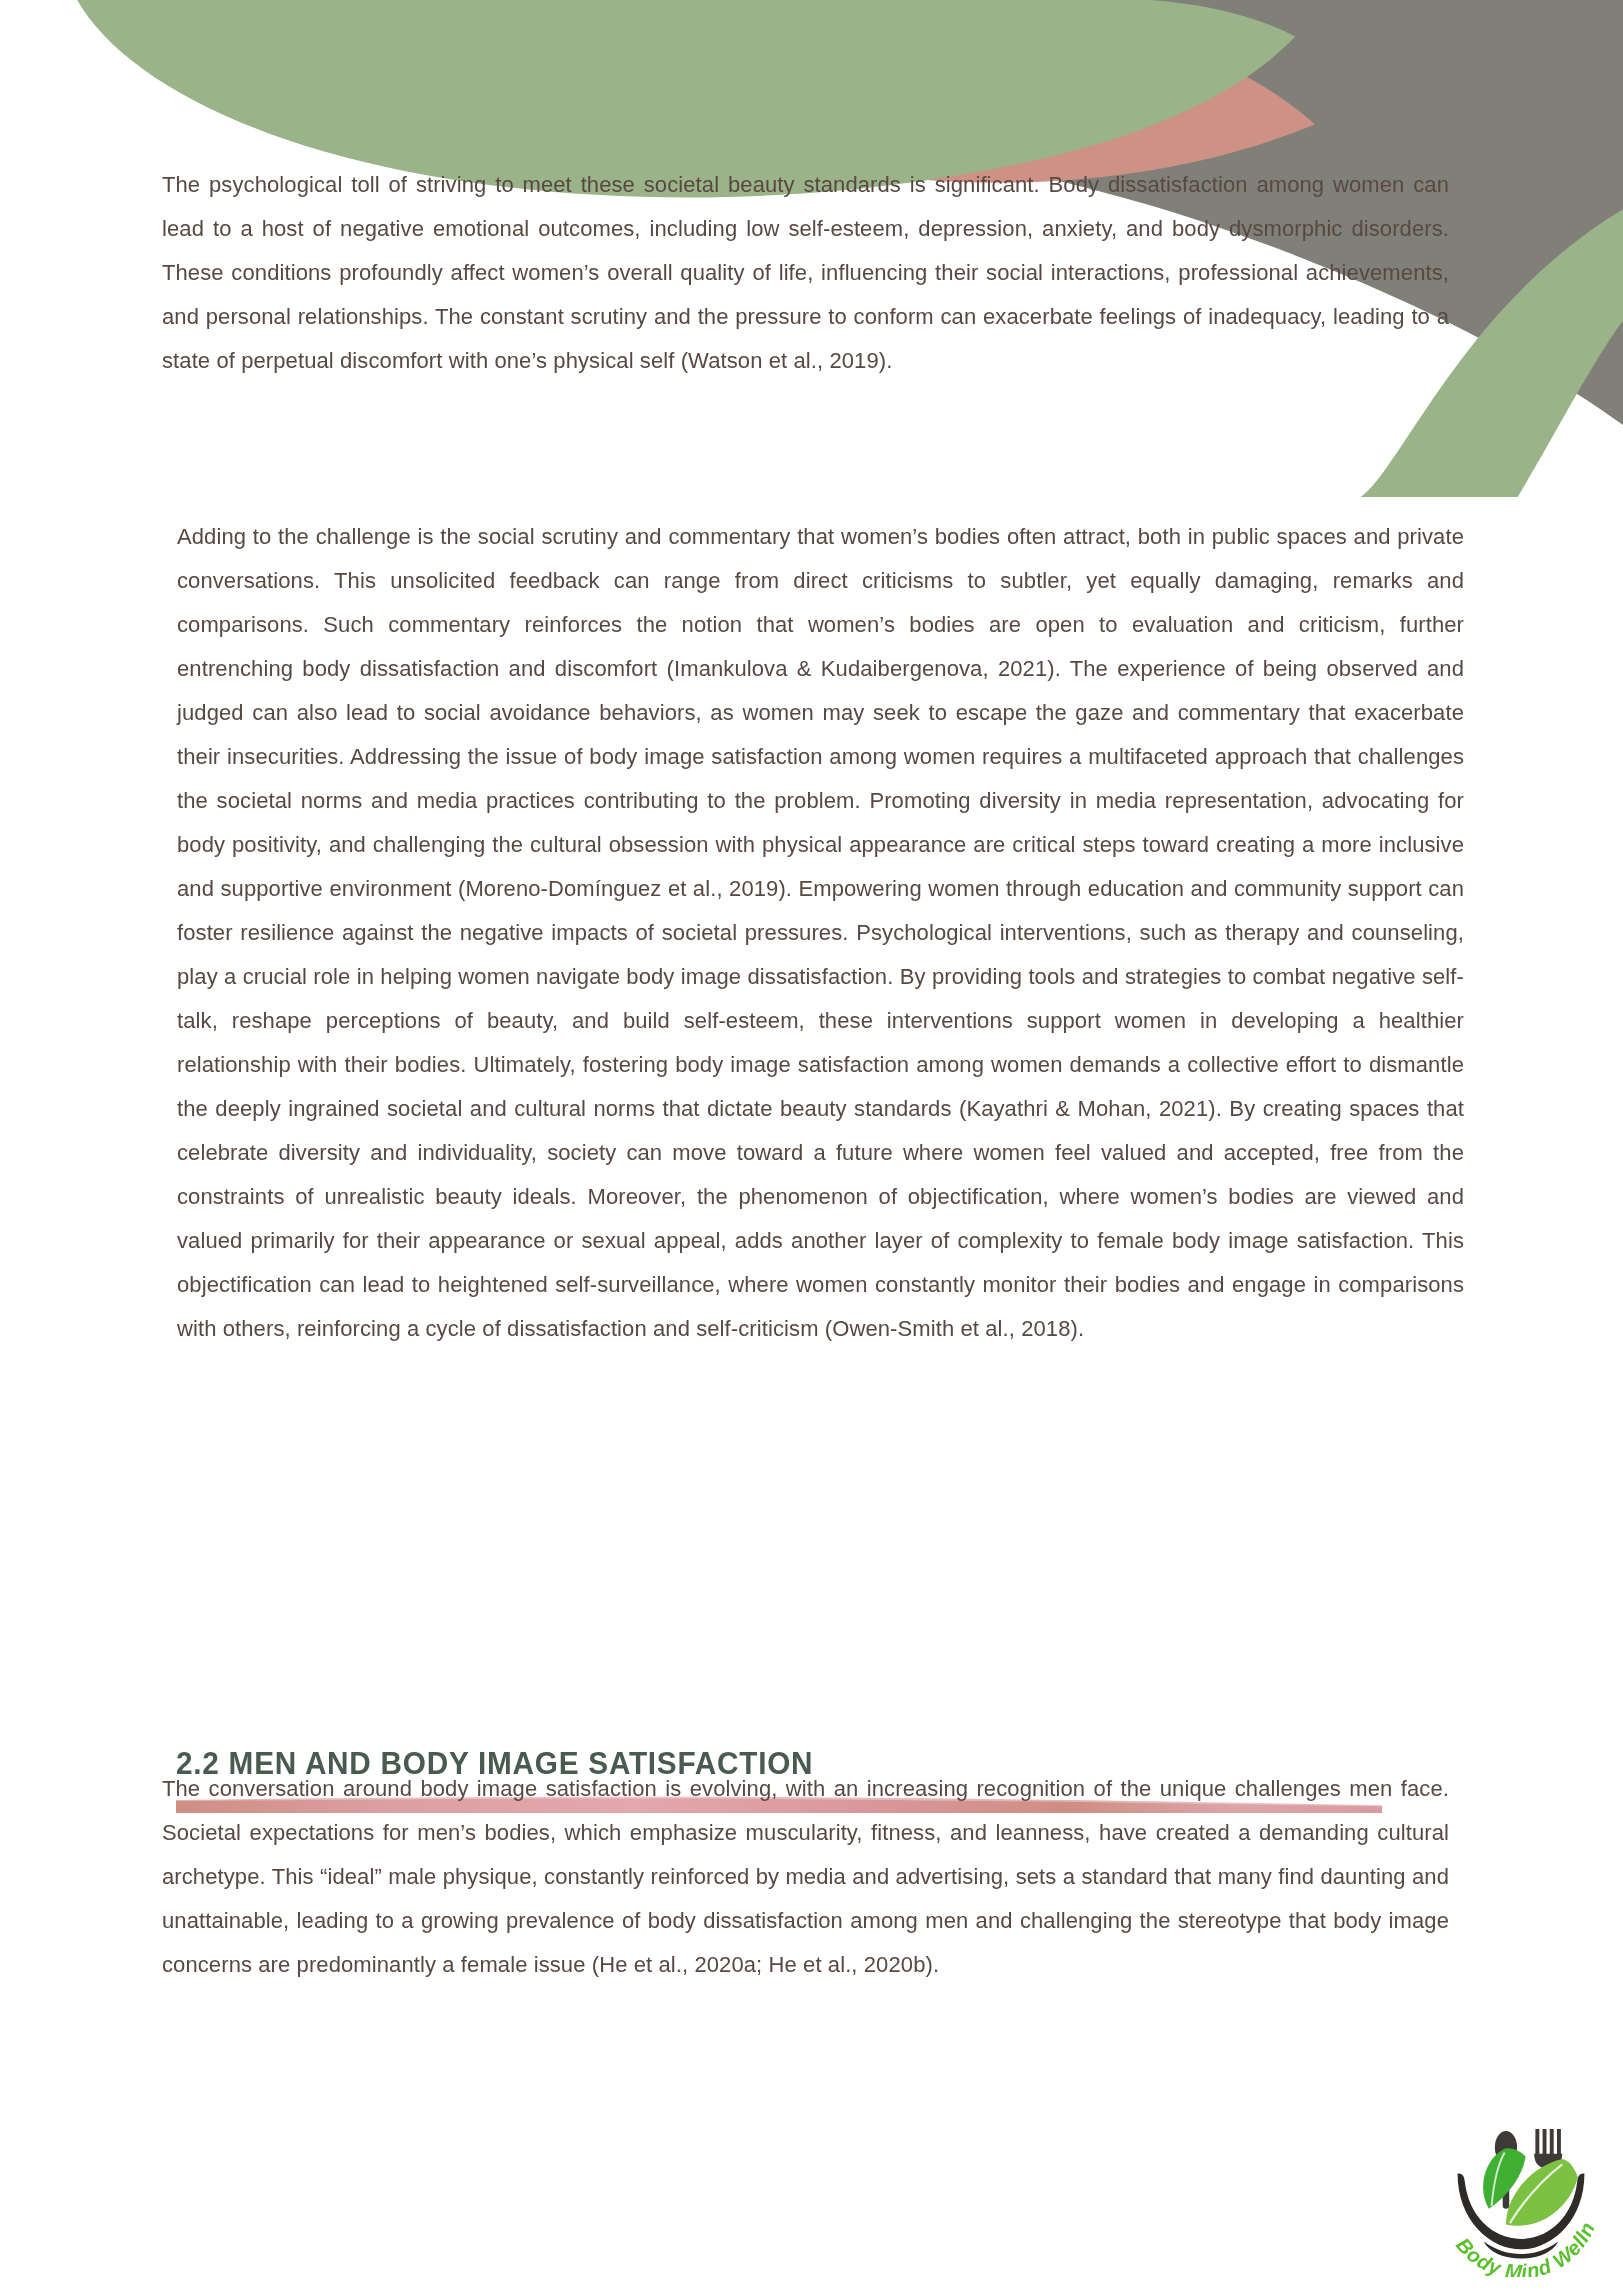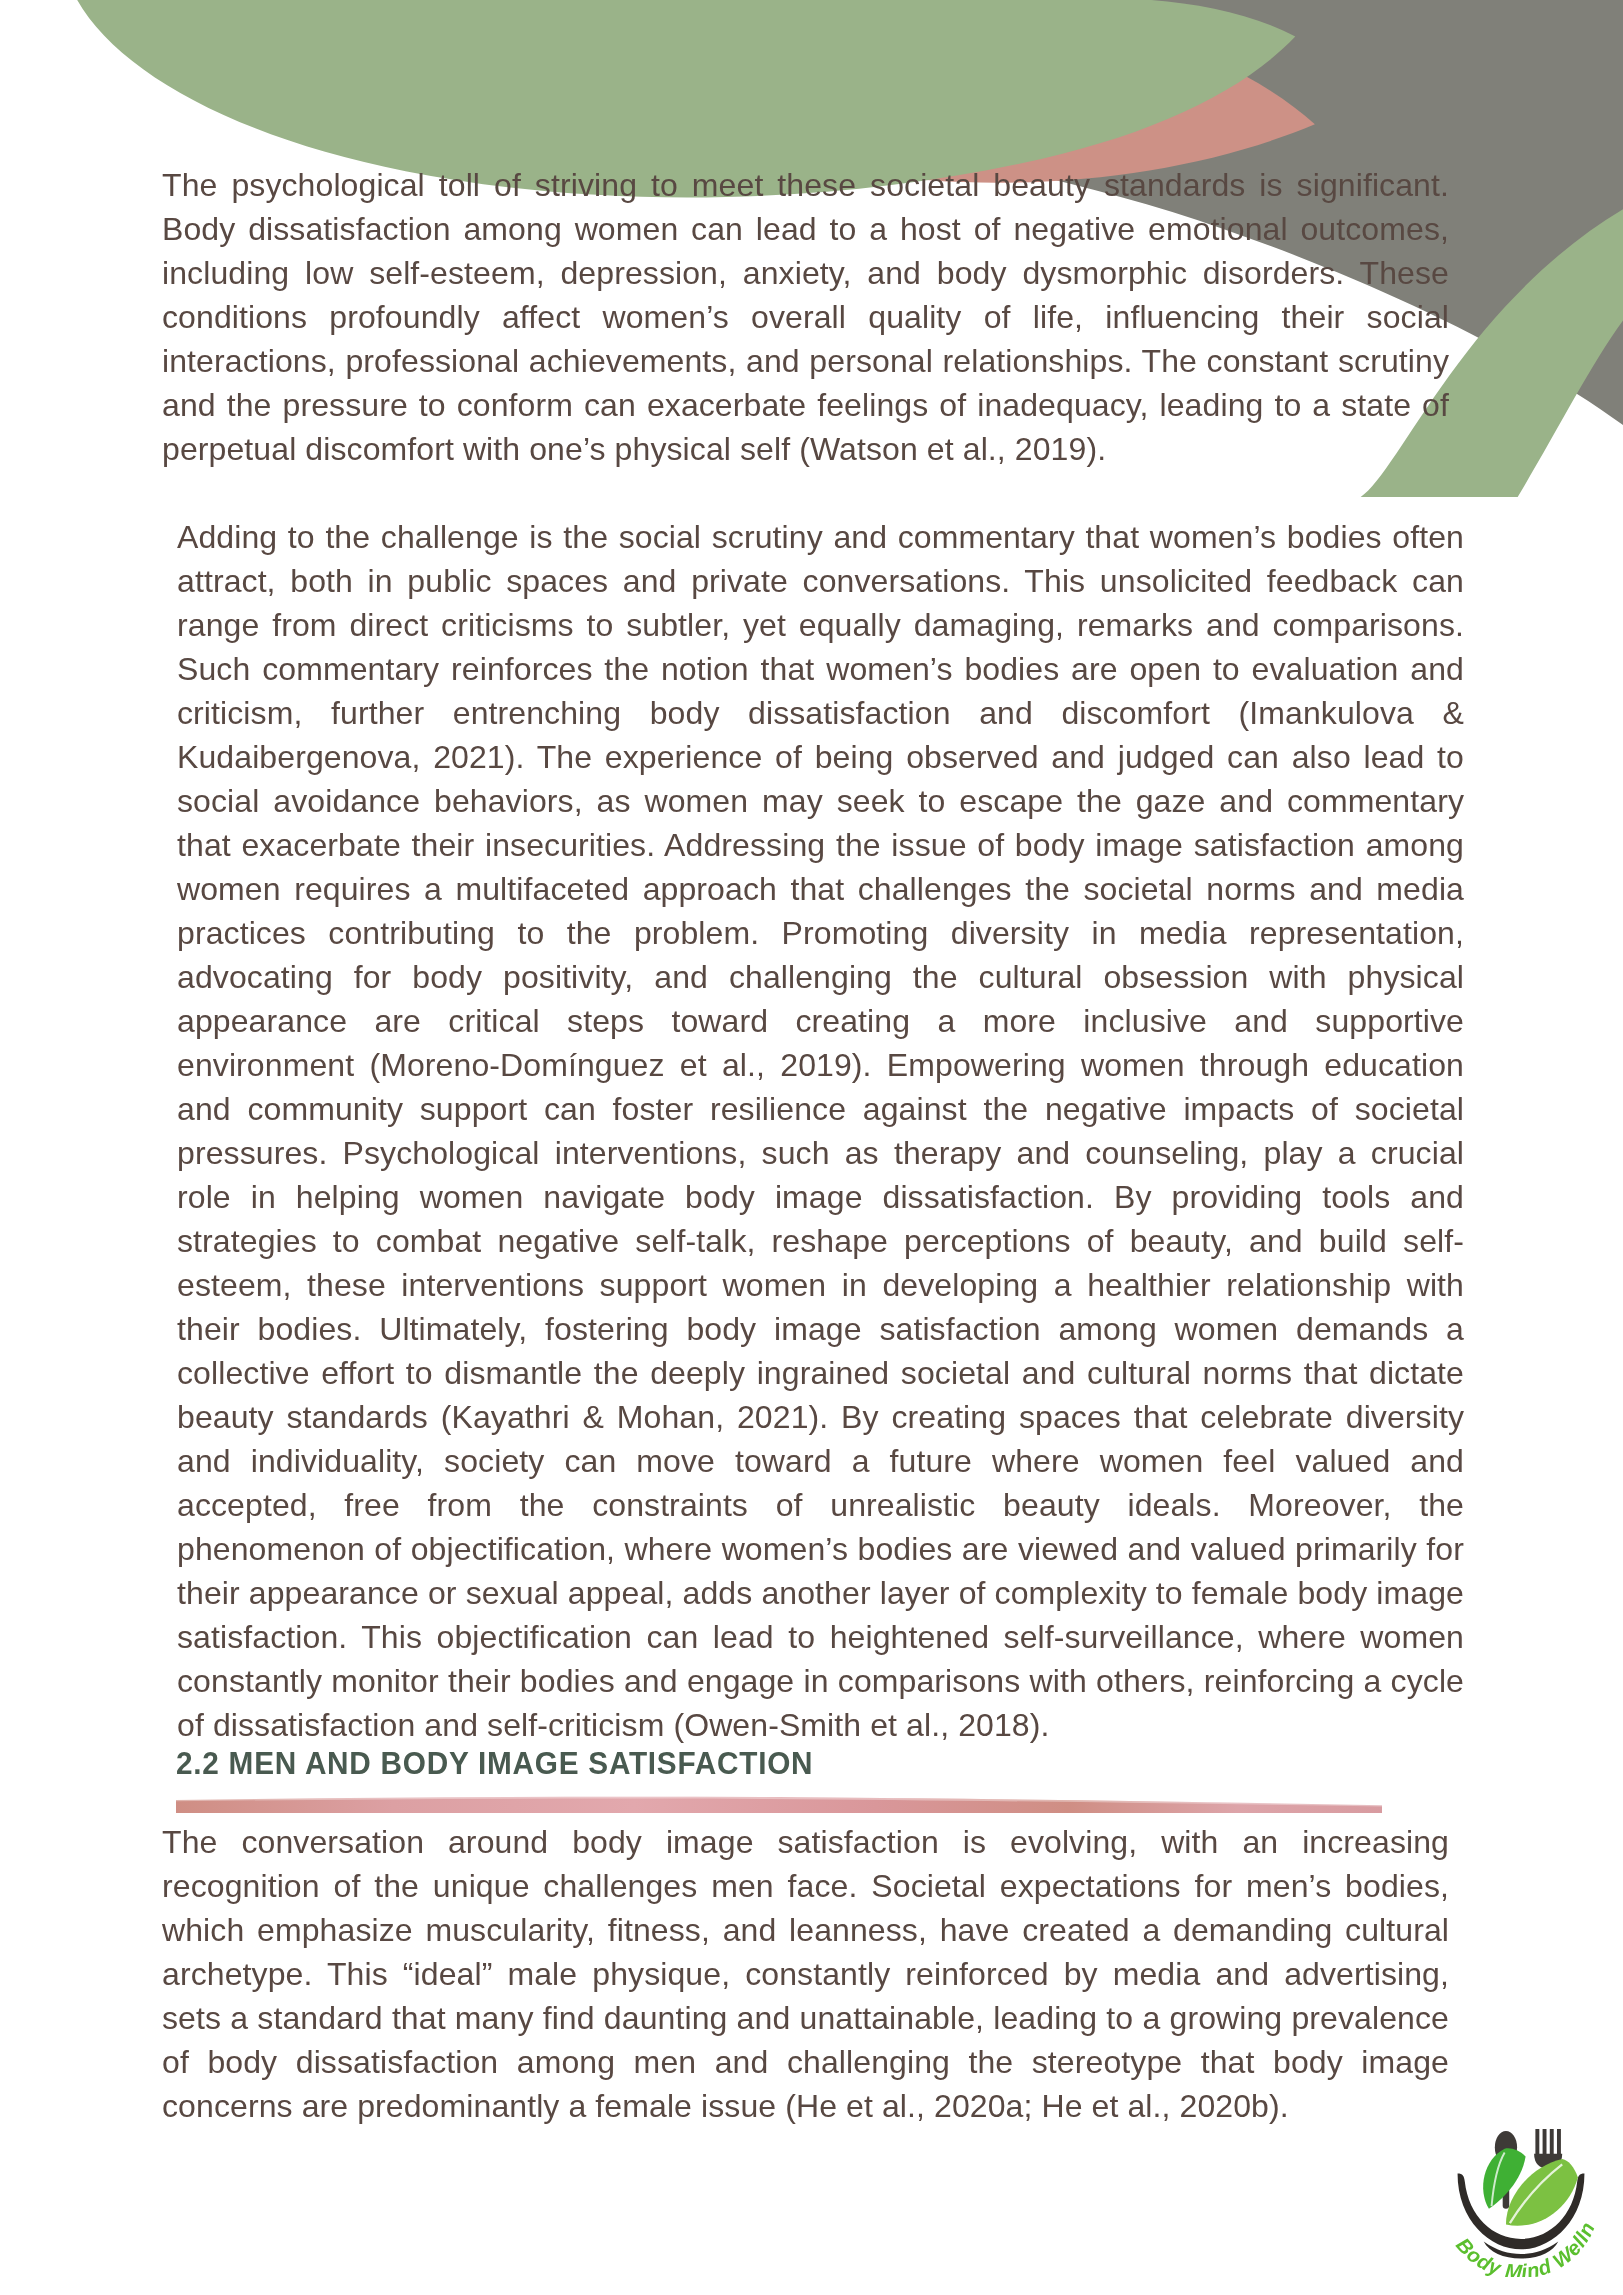--- a/index.html
+++ b/index.html
@@ -32,21 +32,21 @@
   #content {
     position: absolute;
     left: 162px;
     top: 0;
     width: 1287px;
   }
 
   p.body-paragraph {
     margin: 0;
     color: #584842;
-    font-size: 32px;
+    font-size: 22px;
     line-height: 44px;
     text-align: justify;
     text-justify: inter-word;
     letter-spacing: 0.1px;
     font-weight: 400;
   }
 
   #para-1-wrap { position: absolute; top: 163px; left: 0; width: 1287px; }
   #para-2-wrap { position: absolute; top: 515px; left: 0; width: 1287px; margin-left: 15px; }
 
@@ -71,21 +71,21 @@
   }
 
   
   #heading-rule {
     position: relative;
     margin-top: 11.8px;
     width: 1206px;
     height: 17px;
   }
 
-  #para-3-wrap { position: absolute; top: 1820px; left: 0; width: 1287px; }
+  #para-3-wrap { position: absolute; top: 1767px; left: 0; width: 1287px; }
 
   
   #logo {
     position: absolute;
     left: 1434px;
     top: 2121px;
     width: 174px;
     height: 156px;
   }
 </style>

